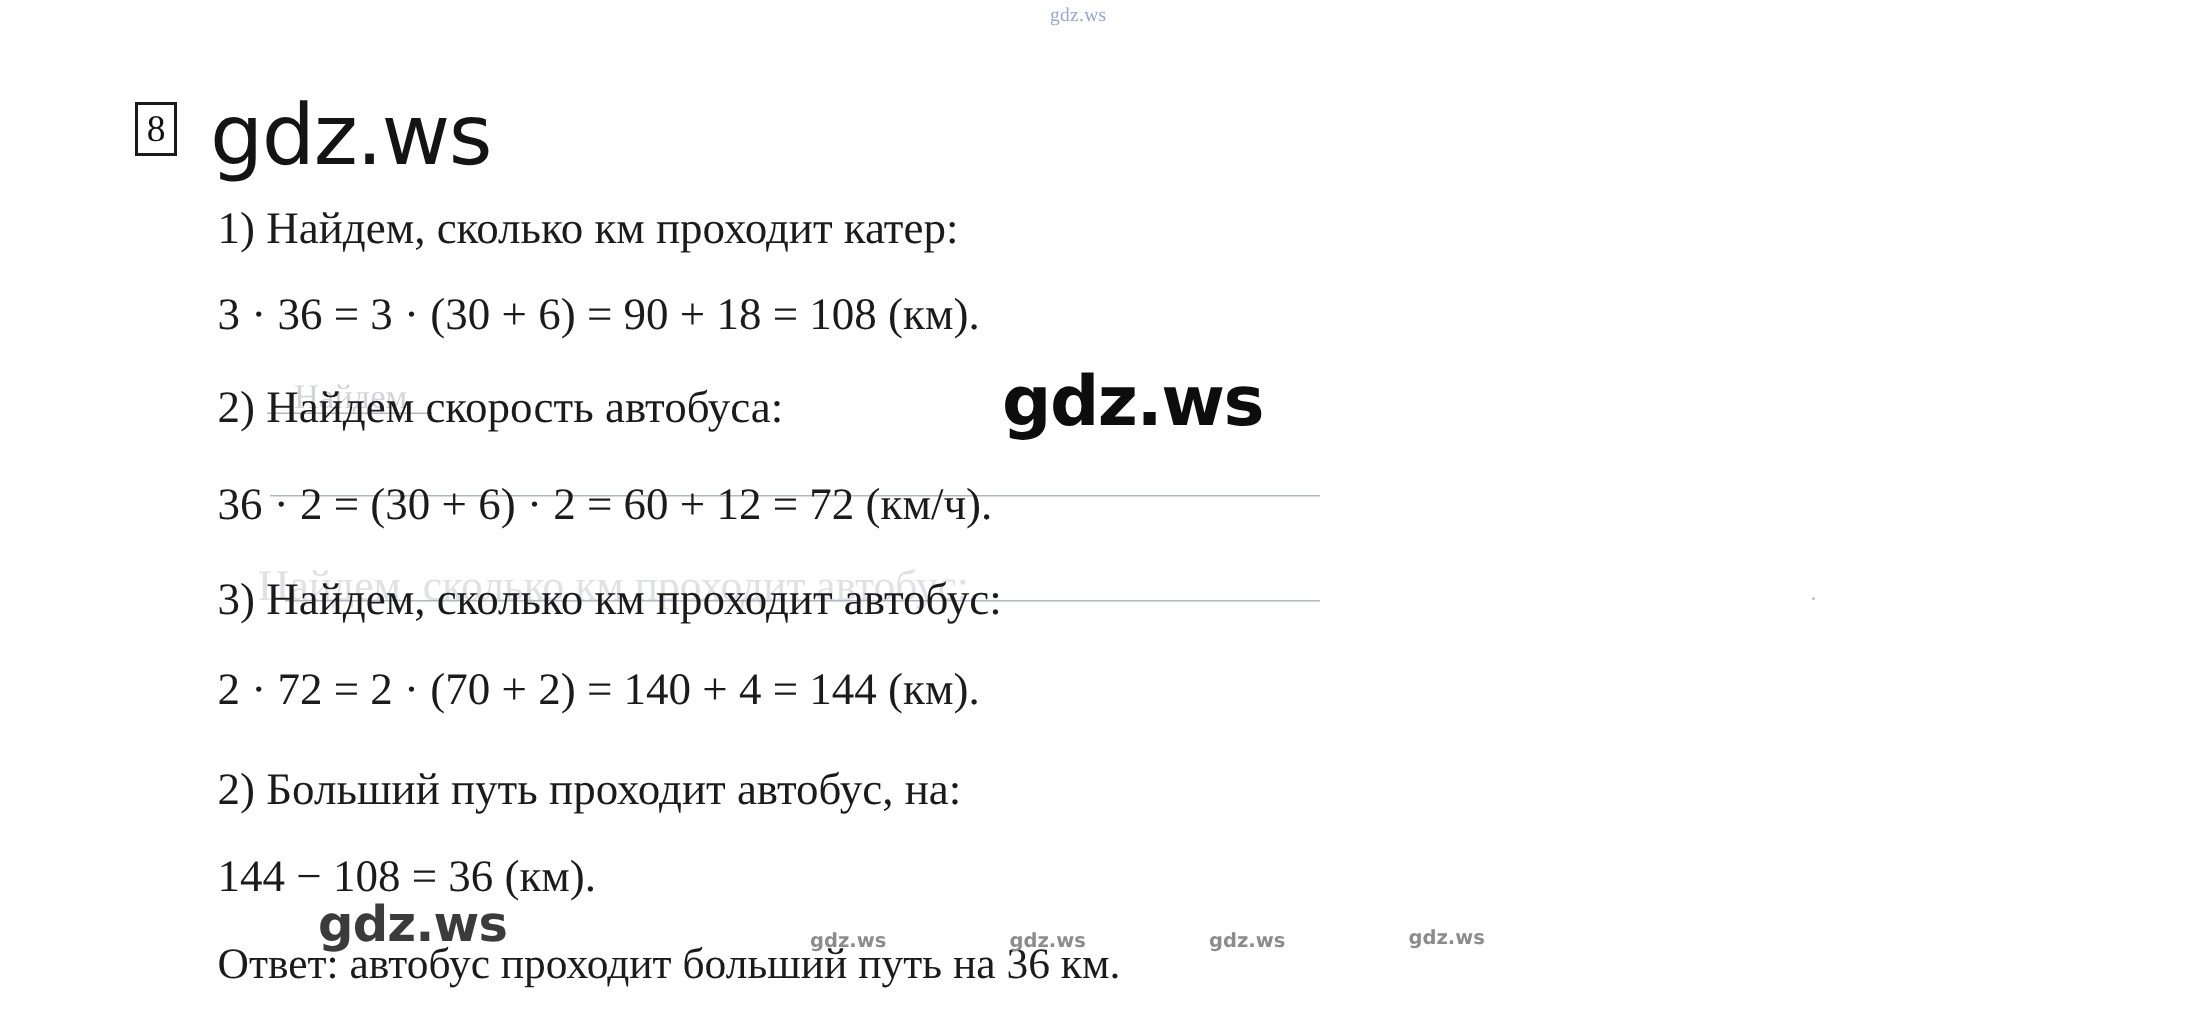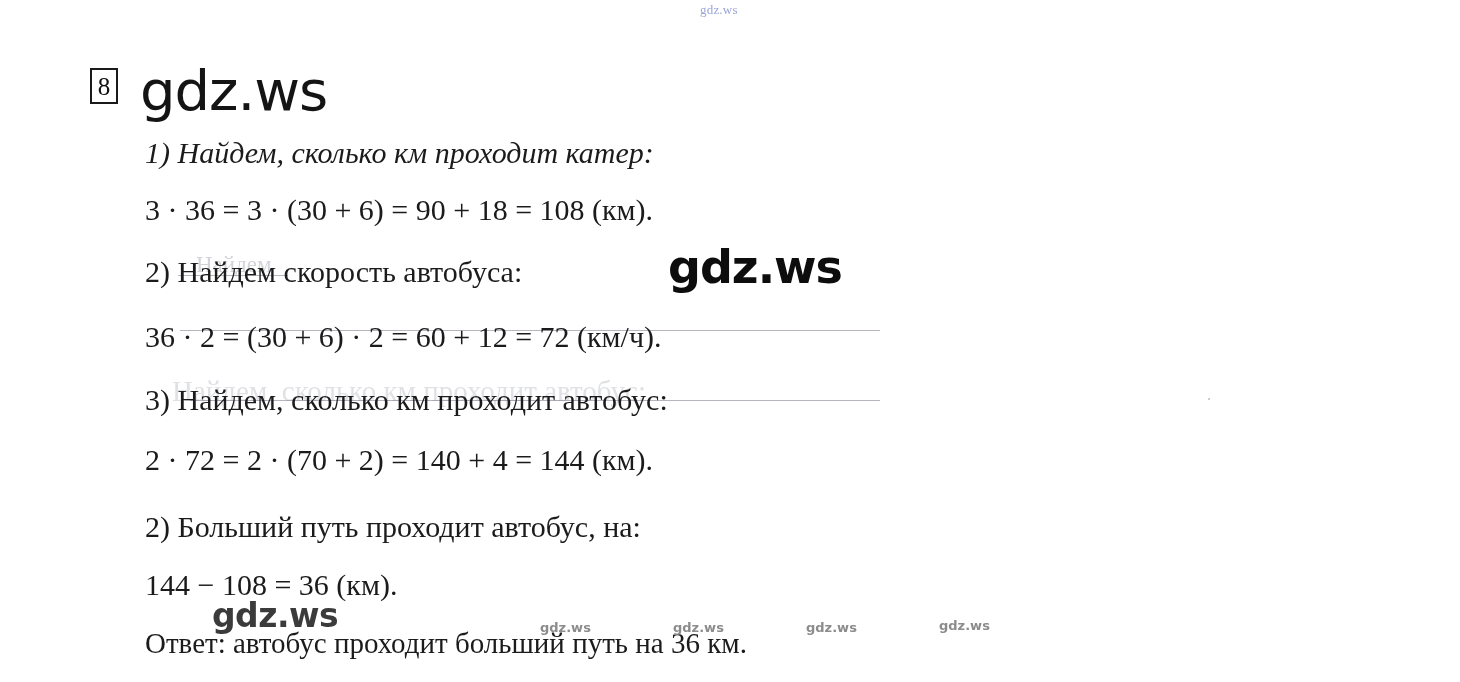--- a/index.html
+++ b/index.html
@@ -139,21 +139,21 @@
 
 <div class="wm-big">gdz.ws</div>
 
 <div class="ghost" style="left:196px; top:252px;">Найдем</div>
 <div class="ghost2" style="left:148px; top:375px;margin-left:24px;">Найдем, сколько км проходит автобус:</div>
 <div class="strike" style="left:180px; top:330px; width:700px;"></div>
 <div class="strike" style="left:190px; top:400px; width:690px;"></div>
 <div class="strike" style="left:178px; top:275px; width:110px;"></div>
 <div class="dot" style="left:1208px; top:398px;"></div>
 
-<div class="line" style="top:136px;font-style:italic;">1) Найдем, сколько км проходит катер:</div>
+<div class="line" style="top:136px;">1) Найдем, сколько км проходит катер:</div>
 <div class="line" style="top:193px;">3 · 36 = 3 · (30 + 6) = 90 + 18 = 108 (км).</div>
 
 <div class="line" style="top:255px;text-align:center;">2) Найдем скорость автобуса:</div>
 <div class="line" style="top:320px;">36 · 2 = (30 + 6) · 2 = 60 + 12 = 72 (км/ч).</div>
 
 <div class="line" style="top:383px;">3) Найдем, сколько км проходит автобус:</div>
 <div class="line" style="top:443px;">2 · 72 = 2 · (70 + 2) = 140 + 4 = 144 (км).</div>
 
 <div class="line" style="top:510px;">2) Больший путь проходит автобус, на:</div>
 <div class="line" style="top:568px;">144 − 108 = 36 (км).</div>

